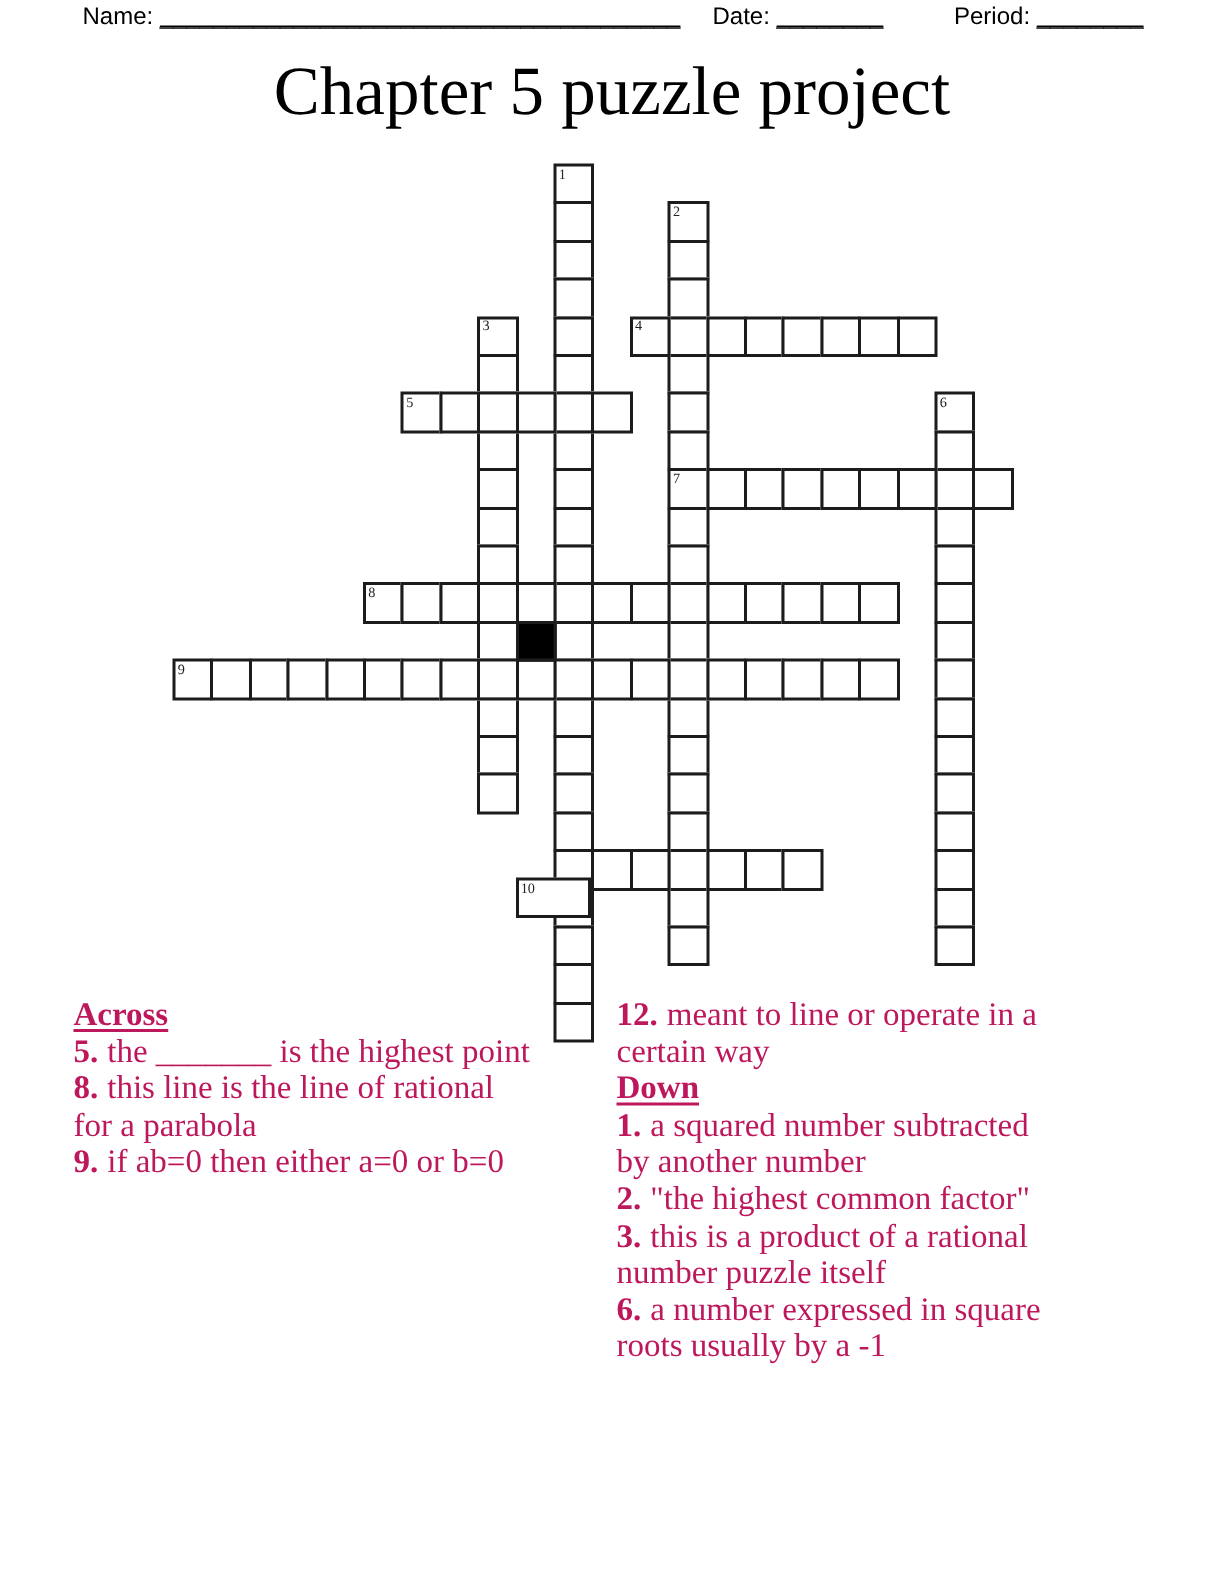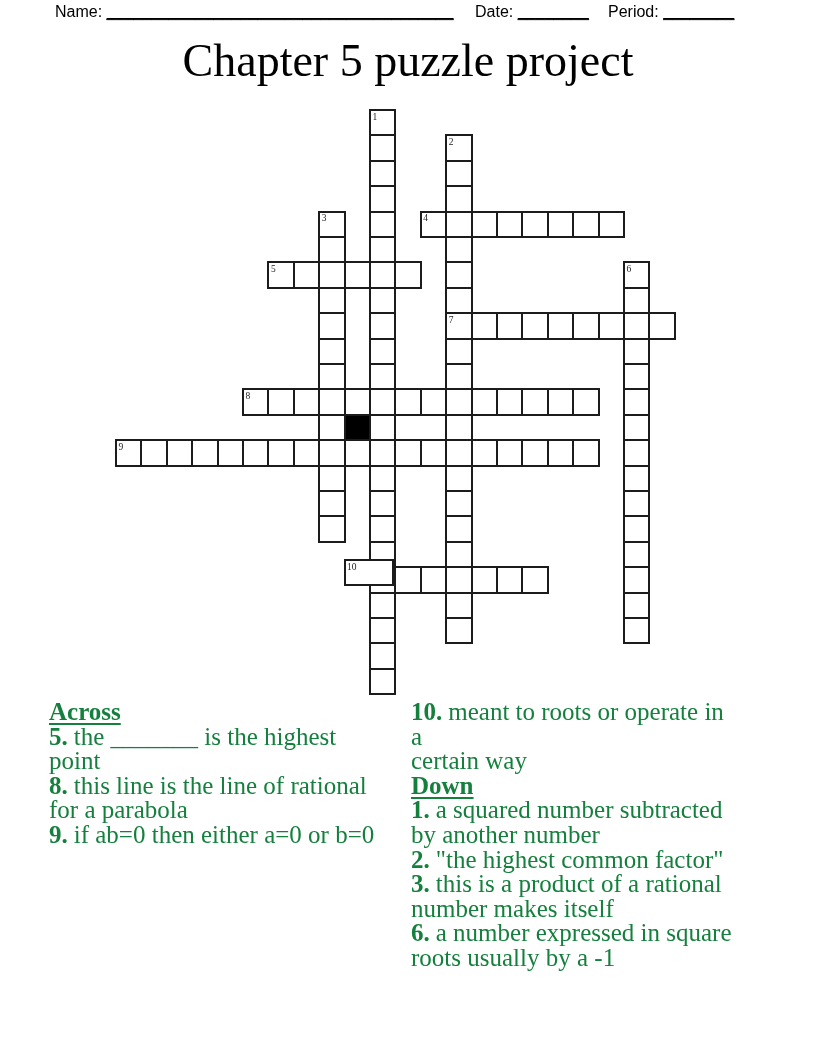--- a/index.html
+++ b/index.html
@@ -46,26 +46,26 @@
     position:absolute;
     left:1.5px;top:0.5px;
     font-family:"Liberation Serif", serif;
     font-size:9.5px;
     line-height:10px;
     color:#222;
   }
   
   .cluecol{
     position:absolute;
-    top:700px;
+    top:664px;
     width:330px;
     font-family:"Liberation Serif", serif;
-    font-size:25px;
+    font-size:22px;
     line-height:24.6px;
-    color:#15803d;
+    color:#be185d;
   }
   #cluecol-left{left:49px;}
   #cluecol-right{left:411px;}
   .clue-header{
     font-weight:bold;
     text-decoration:underline;
     text-decoration-thickness:2px;
     text-underline-offset:3px;
   }
   .clue .num{font-weight:bold;margin-right:6px;}
@@ -75,21 +75,21 @@
 <body>
 
 <div class="hdr-item" style="left:55px">
   <span>Name:</span>
   <span class="blank">_______________________________________</span>
 </div>
 <div class="hdr-item" style="left:475px">
   <span>Date:</span>
   <span class="blank">________</span>
 </div>
-<div class="hdr-item" style="left:608px">
+<div class="hdr-item" style="left:636px">
   <span>Period:</span>
   <span class="blank">________</span>
 </div>
 
 <div class="title">Chapter 5 puzzle project</div>
 
 <div id="grid">
     <div class="cell" style="left: 369px; top: 109px; width: 27.4px; height: 27.4px;">
       <span class="cellnum">1</span>
     </div>
@@ -217,42 +217,42 @@
     <div class="cell" style="left: 267.4px; top: 439.2px; width: 27.4px; height: 27.4px;"></div>
     <div class="cell" style="left: 292.8px; top: 439.2px; width: 27.4px; height: 27.4px;"></div>
     <div class="cell" style="left: 343.6px; top: 439.2px; width: 27.4px; height: 27.4px;"></div>
     <div class="cell" style="left: 394.4px; top: 439.2px; width: 27.4px; height: 27.4px;"></div>
     <div class="cell" style="left: 419.8px; top: 439.2px; width: 27.4px; height: 27.4px;"></div>
     <div class="cell" style="left: 470.6px; top: 439.2px; width: 27.4px; height: 27.4px;"></div>
     <div class="cell" style="left: 496px; top: 439.2px; width: 27.4px; height: 27.4px;"></div>
     <div class="cell" style="left: 521.4px; top: 439.2px; width: 27.4px; height: 27.4px;"></div>
     <div class="cell" style="left: 546.8px; top: 439.2px; width: 27.4px; height: 27.4px;"></div>
     <div class="cell" style="left: 572.2px; top: 439.2px; width: 27.4px; height: 27.4px;"></div>
-    <div class="cell" style="left: 343.6px; top: 559px; width: 50px; height: 27.4px; text-align: center;">
+    <div class="cell" style="left: 343.6px; top: 585px; width: 50px; height: 27.4px; text-align: center;">
       <span class="cellnum">10</span>
     </div>
     <div class="cell" style="left: 394.4px; top: 566.2px; width: 27.4px; height: 27.4px;"></div>
     <div class="cell" style="left: 419.8px; top: 566.2px; width: 27.4px; height: 27.4px;"></div>
     <div class="cell" style="left: 470.6px; top: 566.2px; width: 27.4px; height: 27.4px;"></div>
     <div class="cell" style="left: 496px; top: 566.2px; width: 27.4px; height: 27.4px;"></div>
     <div class="cell" style="left: 521.4px; top: 566.2px; width: 27.4px; height: 27.4px;"></div>
     <div class="cell black" style="left: 343.6px; top: 413.8px; width: 27.4px; height: 27.4px;"></div>
   </div>
 
 <div class="cluecol" id="cluecol-left">
     <div class="clue-header">Across</div>
     <div class="clue"><span class="num">5.</span><span class="txt">the _______ is the highest point</span></div>
     <div class="clue"><span class="num">8.</span><span class="txt">this line is the line of rational
 for a parabola</span></div>
     <div class="clue"><span class="num">9.</span><span class="txt">if ab=0 then either a=0 or b=0</span></div>
   </div>
 <div class="cluecol" id="cluecol-right">
-    <div class="clue"><span class="num">10.</span><span class="txt">meant to roots or operate in a
+    <div class="clue"><span class="num">12.</span><span class="txt">meant to line or operate in a
 certain way</span></div>
     <div class="clue-header">Down</div>
     <div class="clue"><span class="num">1.</span><span class="txt">a squared number subtracted
 by another number</span></div>
     <div class="clue"><span class="num">2.</span><span class="txt">"the highest common factor"</span></div>
     <div class="clue"><span class="num">3.</span><span class="txt">this is a product of a rational
-number makes itself</span></div>
+number puzzle itself</span></div>
     <div class="clue"><span class="num">6.</span><span class="txt">a number expressed in square
 roots usually by a -1</span></div>
   </div>
 
 </body></html>

